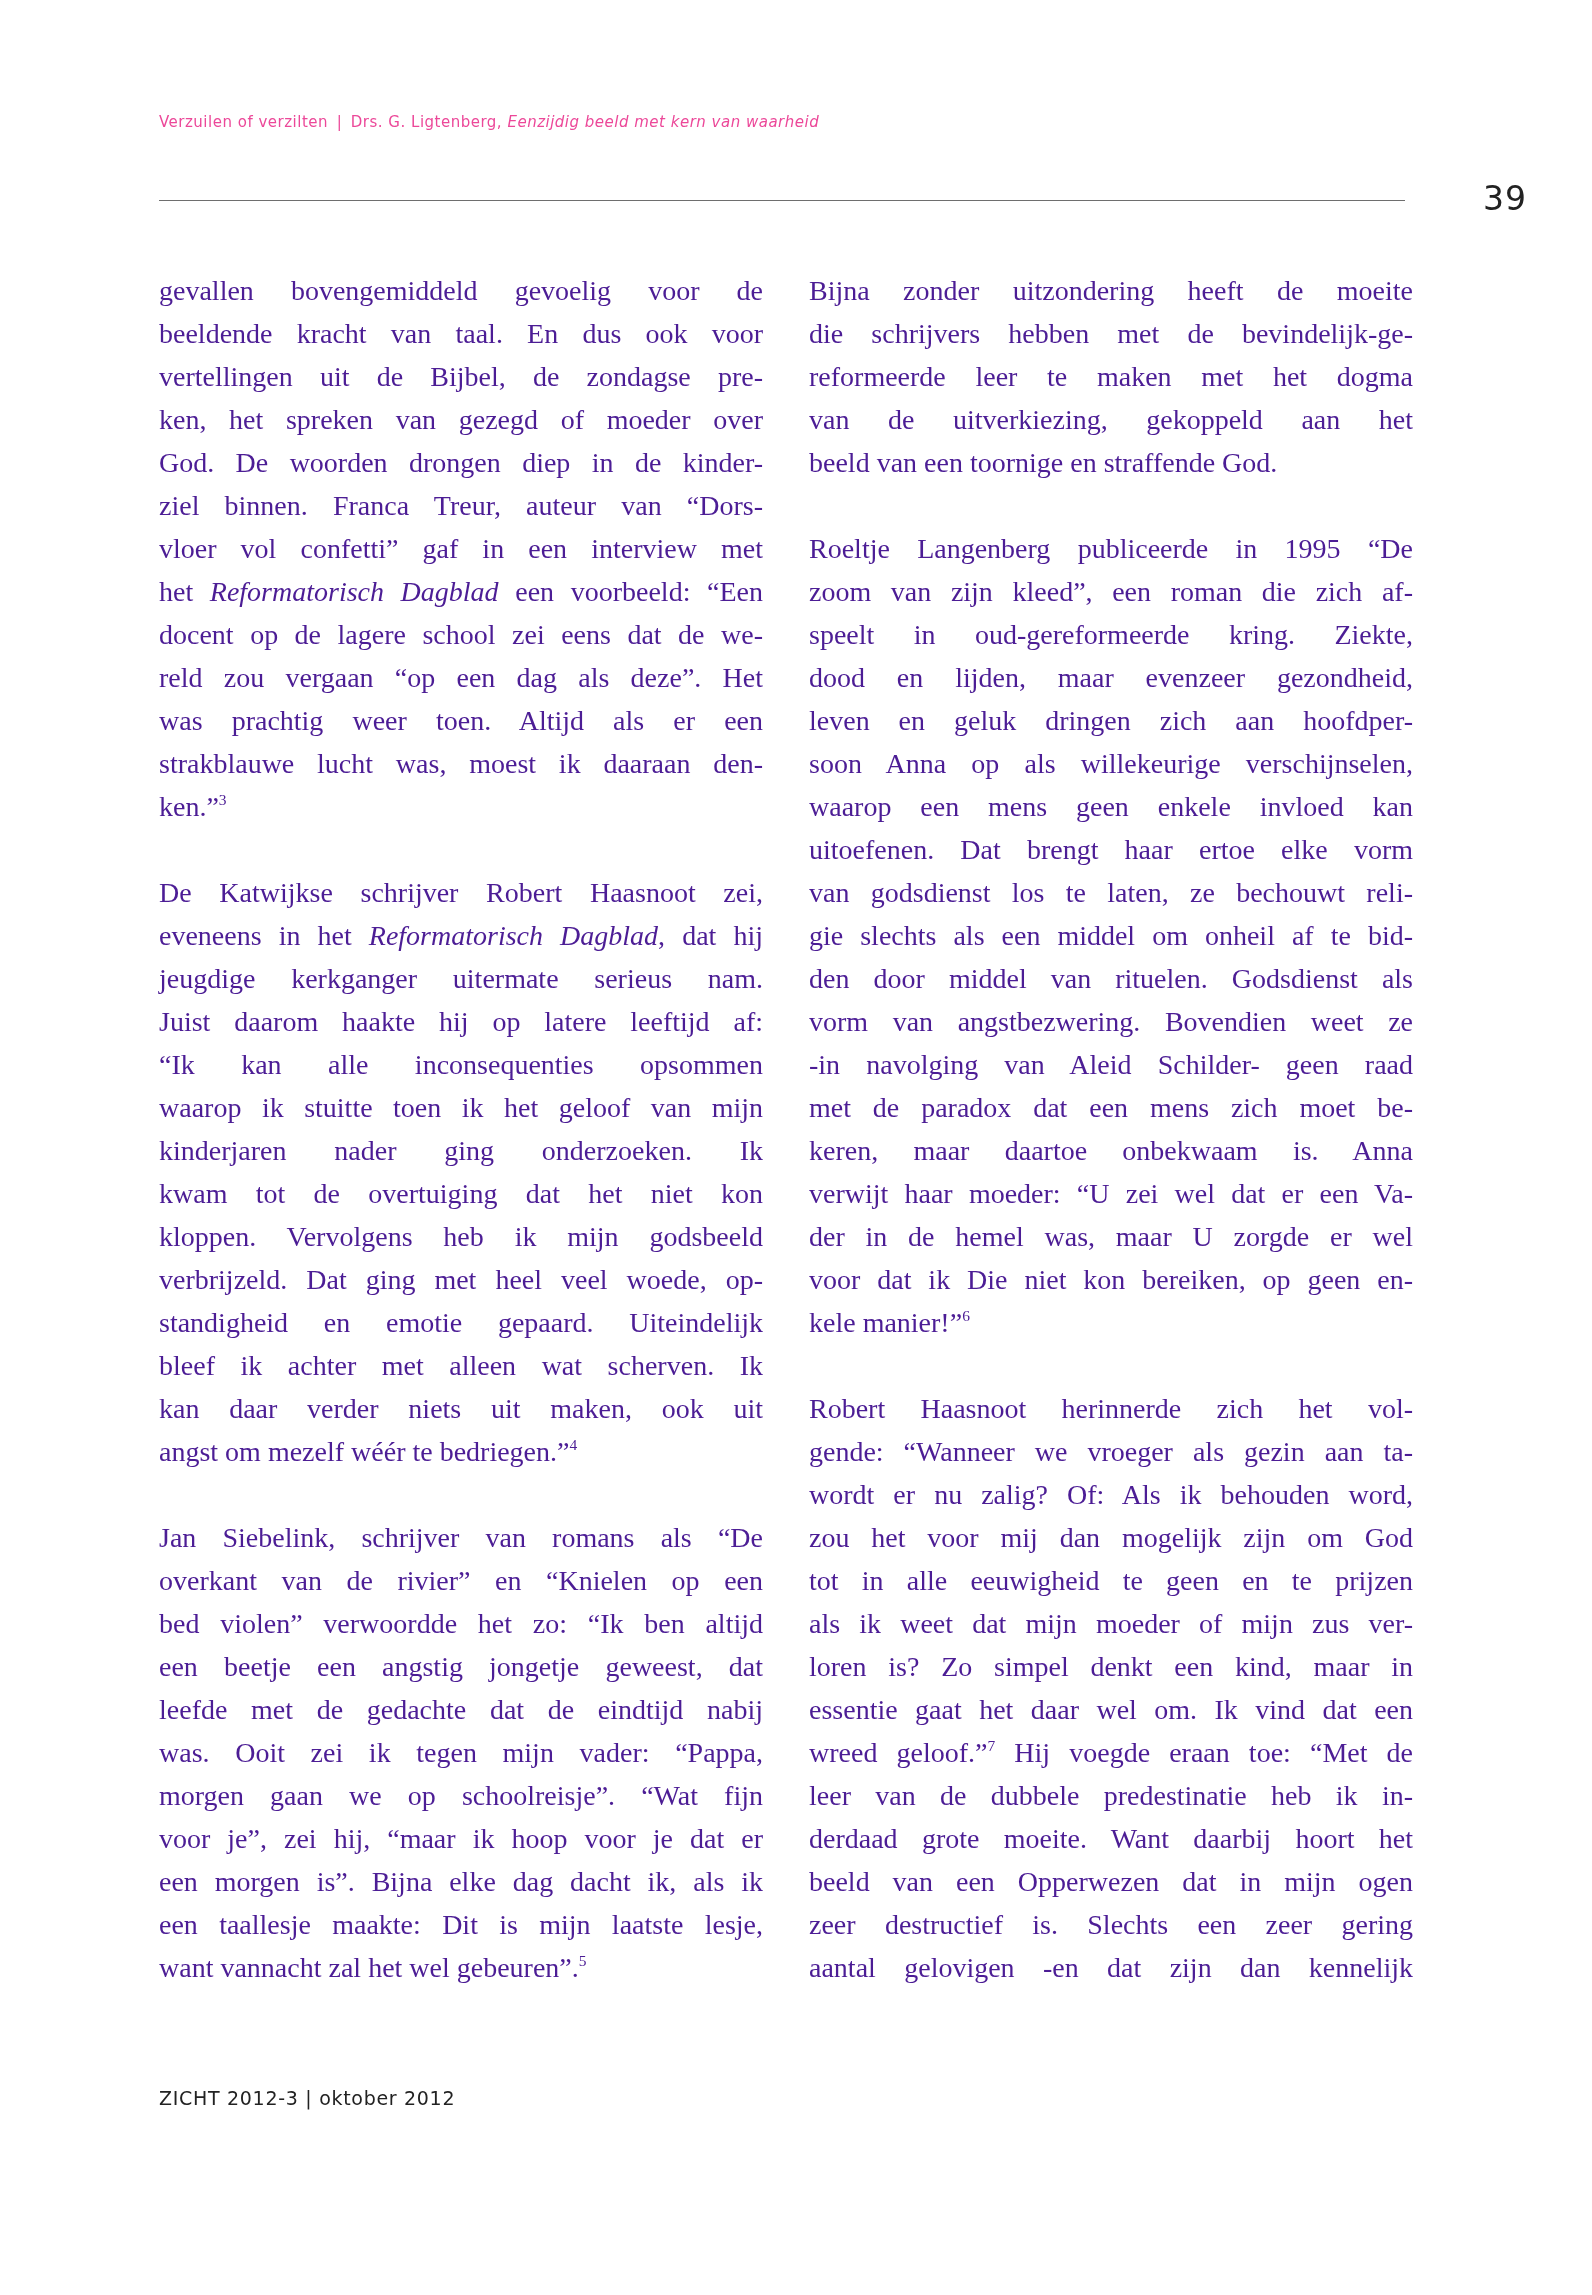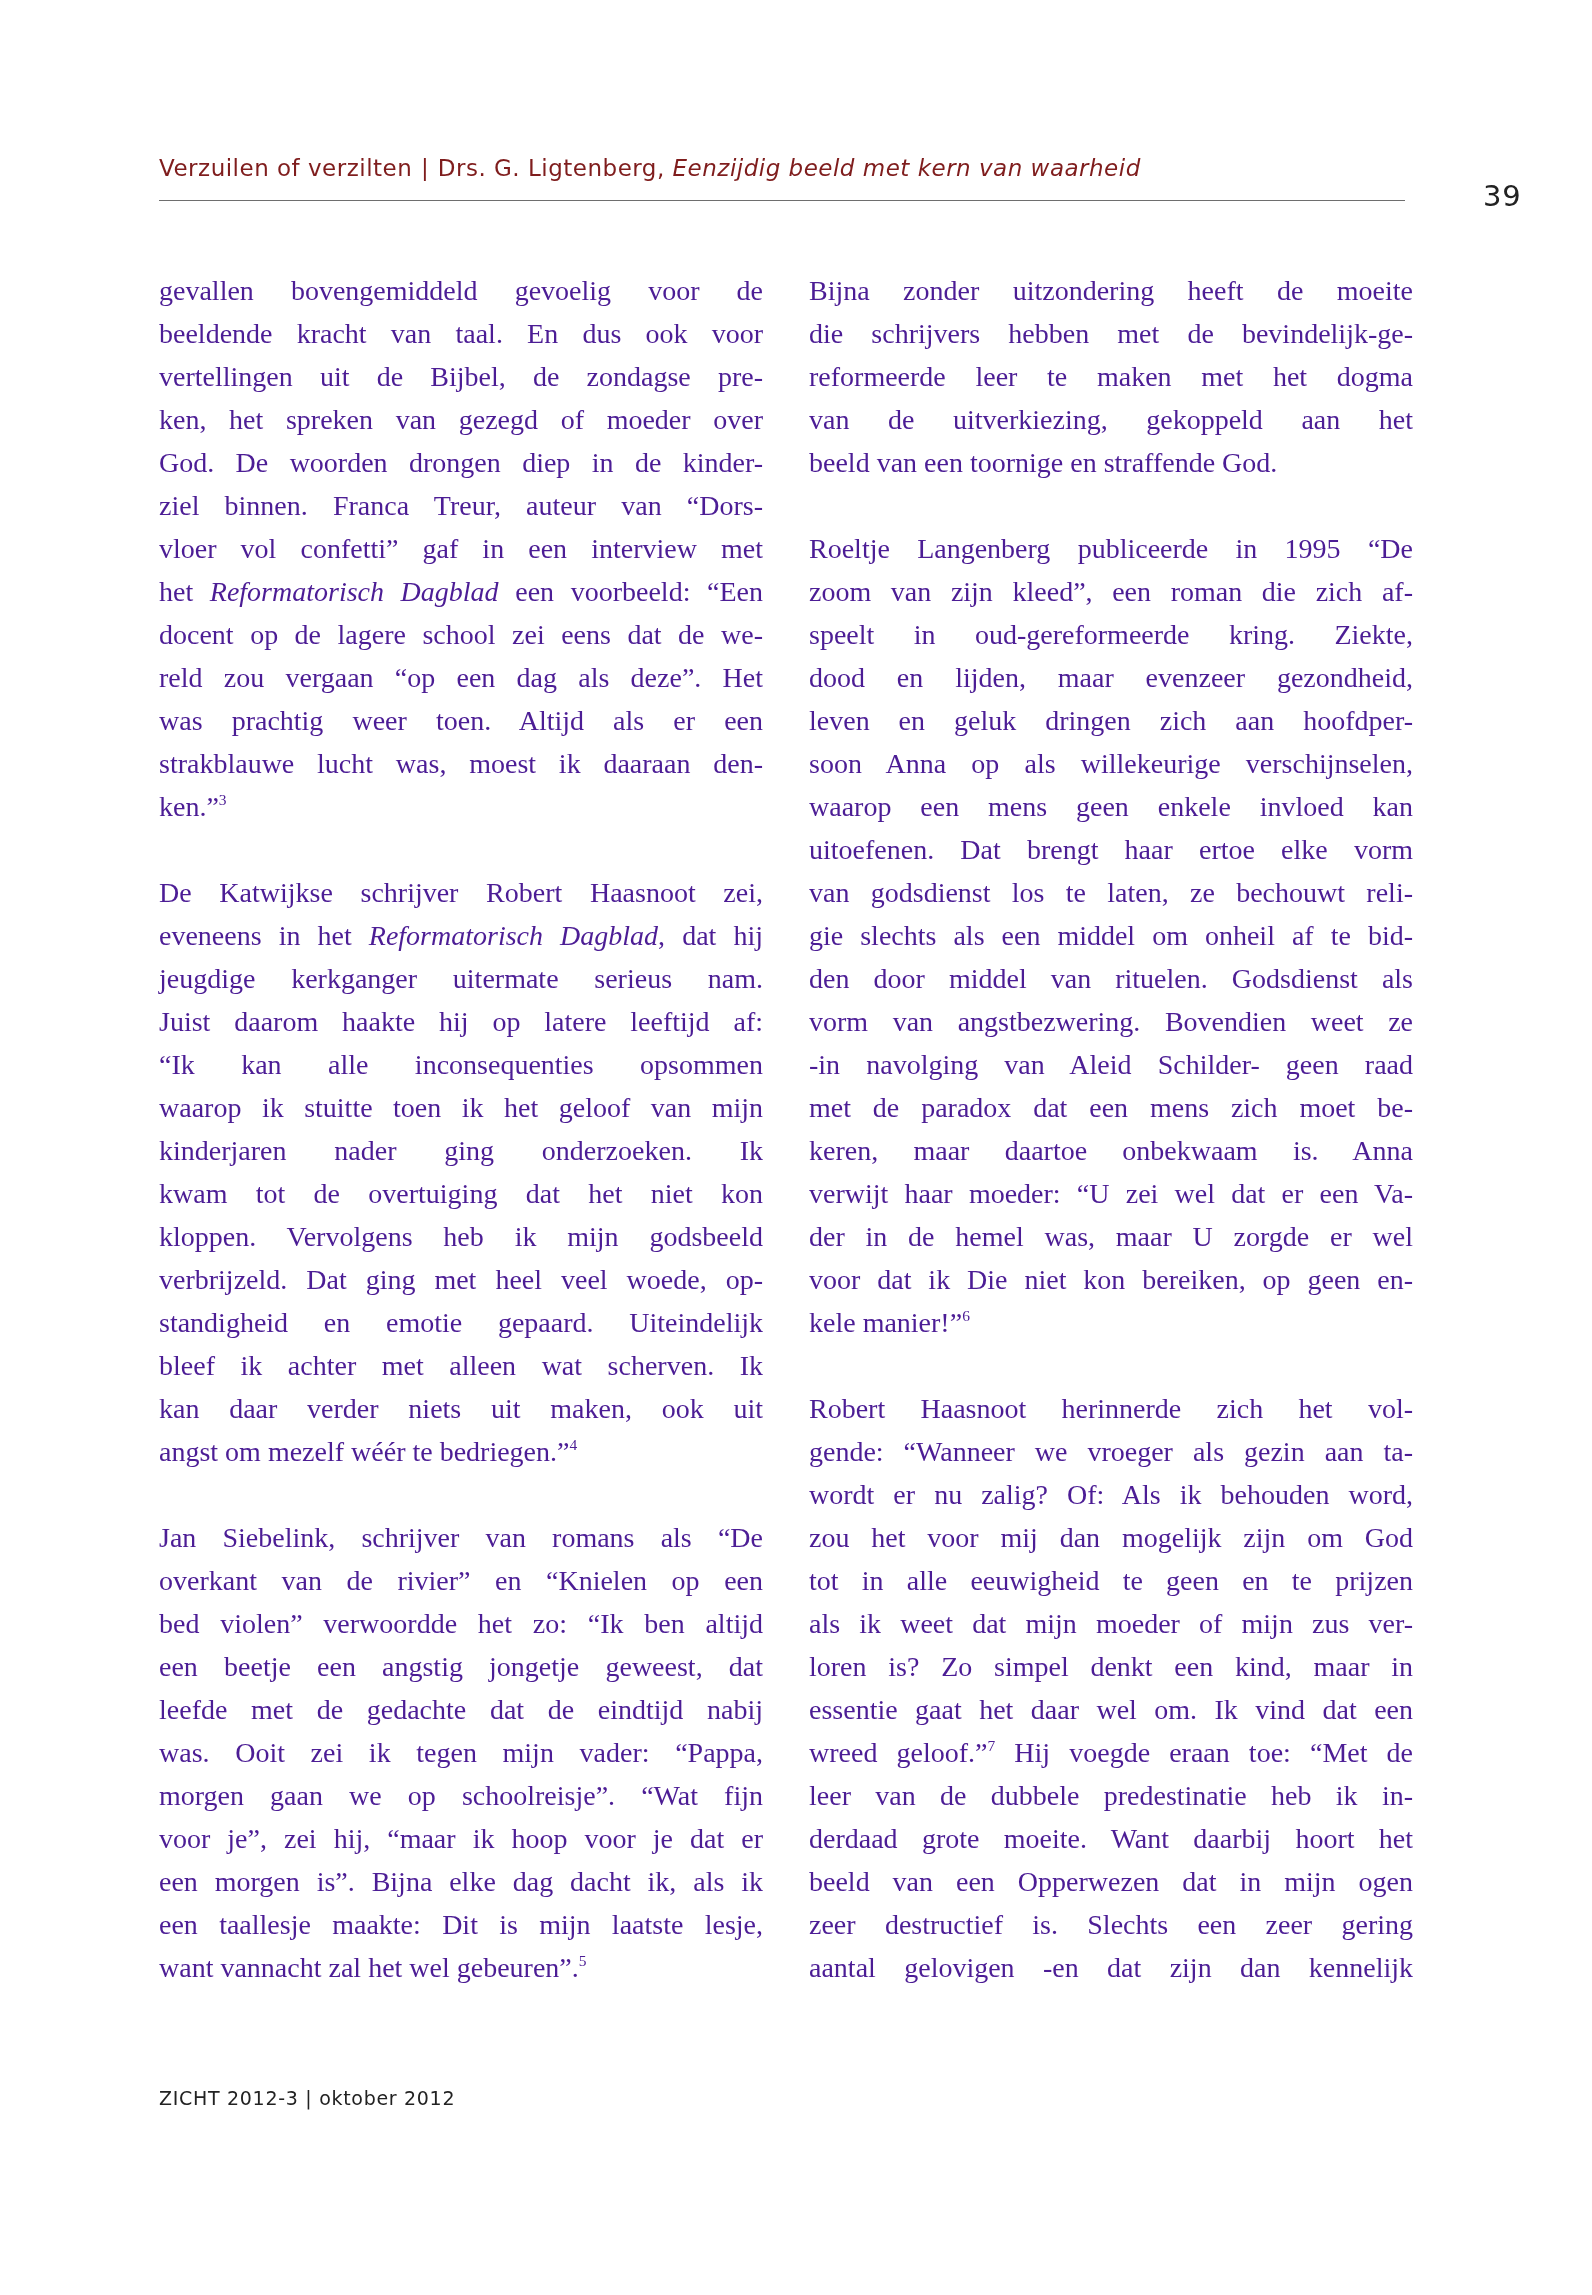--- a/index.html
+++ b/index.html
@@ -1,31 +1,30 @@
 <!DOCTYPE html>
 <html style="font-size:14px"><head>
 <meta charset="utf-8">
 <style>
   html, body { margin: 0; padding: 0; background: #ffffff; }
   body { width: 1592px; height: 2295px; position: relative; overflow: hidden; color: #1a1a1a; }
   .running-head {
     position: absolute; left: 159px; top: 113px;
-    font-family: "DejaVu Sans", sans-serif; font-size: 23px; letter-spacing: 0.5px; color: #7f1d1d;
+    font-family: "DejaVu Sans", sans-serif; font-size: 15px; letter-spacing: 0.5px; color: #ec4899;
     white-space: nowrap;
-    margin-top: 42px;
   }
   .running-head .sep { margin: 0 8.6px; }
   .running-head em { font-style: italic; }
   .head-rule {
     position: absolute; left: 159px; top: 200px; width: 1246px; height: 0;
     border-top: 1.7px solid #6e6e6e;
   }
   .page-number {
     position: absolute; left: 1483px; top: 179px;
-    font-family: "DejaVu Sans", sans-serif; font-size: 29px; color: #222; letter-spacing: 0.9px;
+    font-family: "DejaVu Sans", sans-serif; font-size: 33px; color: #222; letter-spacing: 0.9px;
   }
   .column {
     position: absolute; top: 269px; width: 604px;
     font-family: "Liberation Serif", serif; font-size: 28px; line-height: 43px;
     text-align: justify; hyphens: manual; color: #4c1d95;
   }
   .col-left { left: 159px; }
   .col-right { left: 809px; }
   .column p { margin: 0 0 43px 0; }
   .column p .line { display: block; text-align: justify; text-align-last: justify; white-space: nowrap; }

